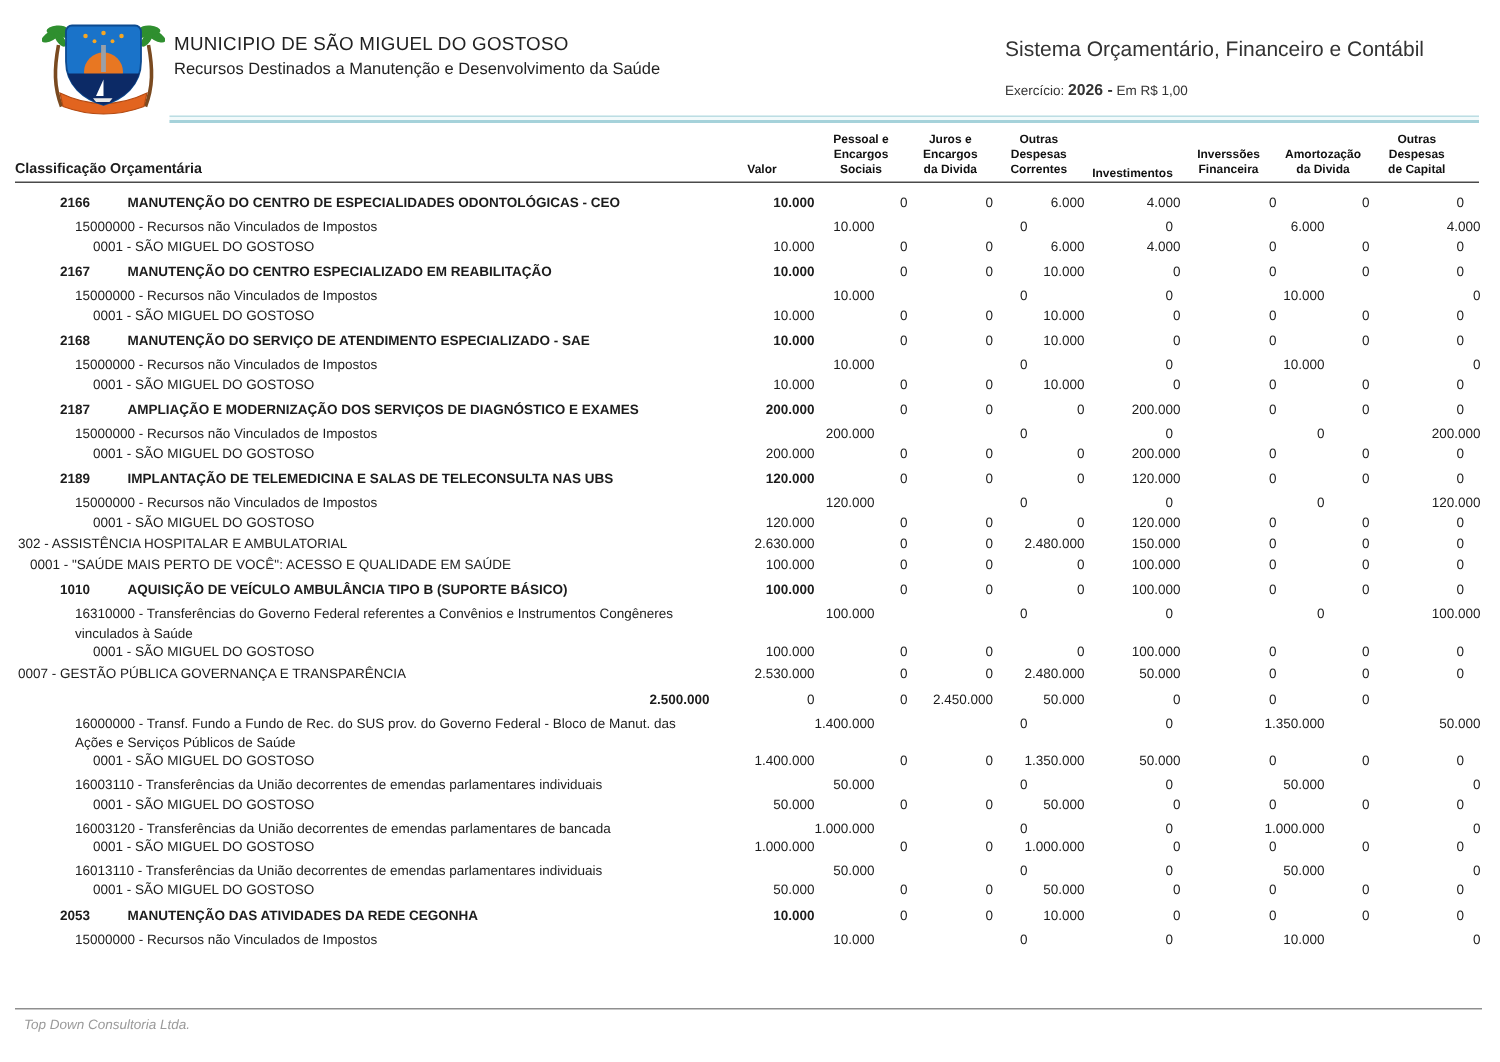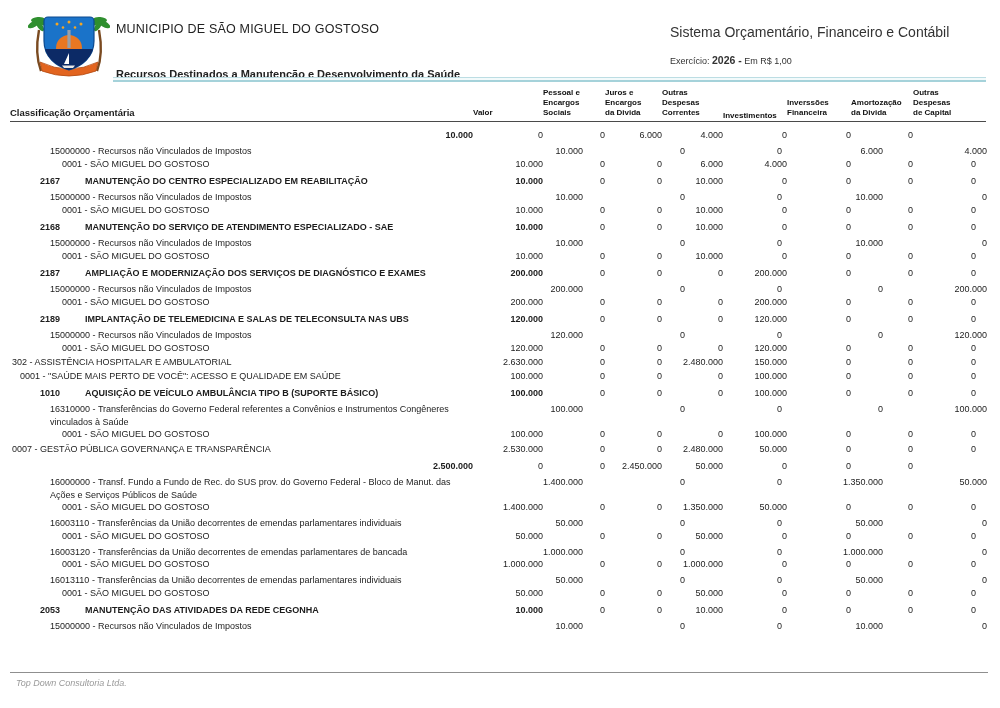--- a/index.html
+++ b/index.html
@@ -4,32 +4,32 @@
 <style>
   * { margin:0; padding:0; box-sizing:border-box; }
   html,body { width:1000px; height:708px; background:#fff; overflow:hidden;
     font-family:"Liberation Sans", sans-serif; color:#1c1c1c; }
   .page { position:relative; width:1000px; height:708px; background:#fff; }
 
   
   .rpt-header { position:absolute; top:0; left:0; right:0; height:84px;padding-left:47px; }
   .logo { position:absolute; left:28px; top:8px; width:82px; height:70px; }
   .muni-name { position:absolute; top:22px; left:0; font-size:12.5px; letter-spacing:.2px; color:#222; }
-  .rpt-title { position:absolute; top:68px; left:0; font-size:11px; font-weight:bold; color:#222; }
+  .rpt-title { position:absolute; top:40px; left:0; font-size:11px; font-weight:normal; color:#222; }
   .sys-name { position:absolute; top:24px; right:0; width:330px; font-size:14px; color:#333; }
   .exercise { position:absolute; top:54px; right:0; width:330px; font-size:9px; color:#333; }
   .exercise b { font-size:10.5px; }
   .teal-band { position:absolute; top:77px; left:113px; right:14px; height:5px;
     border-top:1.5px solid #bcdde3; border-bottom:2.5px solid #a5d2da; background:#f2fafb; }
 
   
   .grid { display:grid; grid-template-columns:463px 70px 62px 57px 61px 64px 64px 62px 63px; align-items:start; }
   .table-wrap { position:absolute; top:88px; left:10px; width:976px; }
   .thead { border-bottom:1.5px solid #4a4a4a; padding-bottom:3px; align-items:end; }
-  .th { font-size:8px; font-weight:bold; text-align:left; white-space:pre-line; line-height:10px; color:#111; }
+  .th { font-size:8px; font-weight:bold; text-align:center; white-space:pre-line; line-height:10px; color:#111; }
   .th-first { font-size:9.5px; font-weight:bold; text-align:left; align-self:end; }
   .th-invest { transform:translateY(3px); }
 
   .tbody { padding-top:2px; }
   .trow { line-height:12.5px; font-size:9px; }
   .c-label { padding-right:6px; color:#1c1c1c; }
   .c-num { text-align:right; white-space:nowrap; }
   .b { font-weight:bold; }
 
   .trow.action { margin-top:5px; margin-bottom:1.5px; font-weight:bold; }
@@ -128,20 +128,24 @@
       <div class="th">Inverssões
 Financeira</div>
       <div class="th">Amortozação
 da Divida</div>
       <div class="th">Outras
 Despesas
 de Capital</div>
     </div>
     <div class="tbody">
         <div class="grid trow action">
+          <div class="c-label">
+            <span class="code">2166</span>
+            <span class="title">MANUTENÇÃO DO CENTRO DE ESPECIALIDADES ODONTOLÓGICAS - CEO</span>
+          </div>
           <div class="c-num b">10.000</div>
           <div class="c-num">0</div>
           <div class="c-num">0</div>
           <div class="c-num">6.000</div>
           <div class="c-num">4.000</div>
           <div class="c-num">0</div>
           <div class="c-num">0</div>
           <div class="c-num">0</div>
         </div>
         <div class="grid trow resource">

